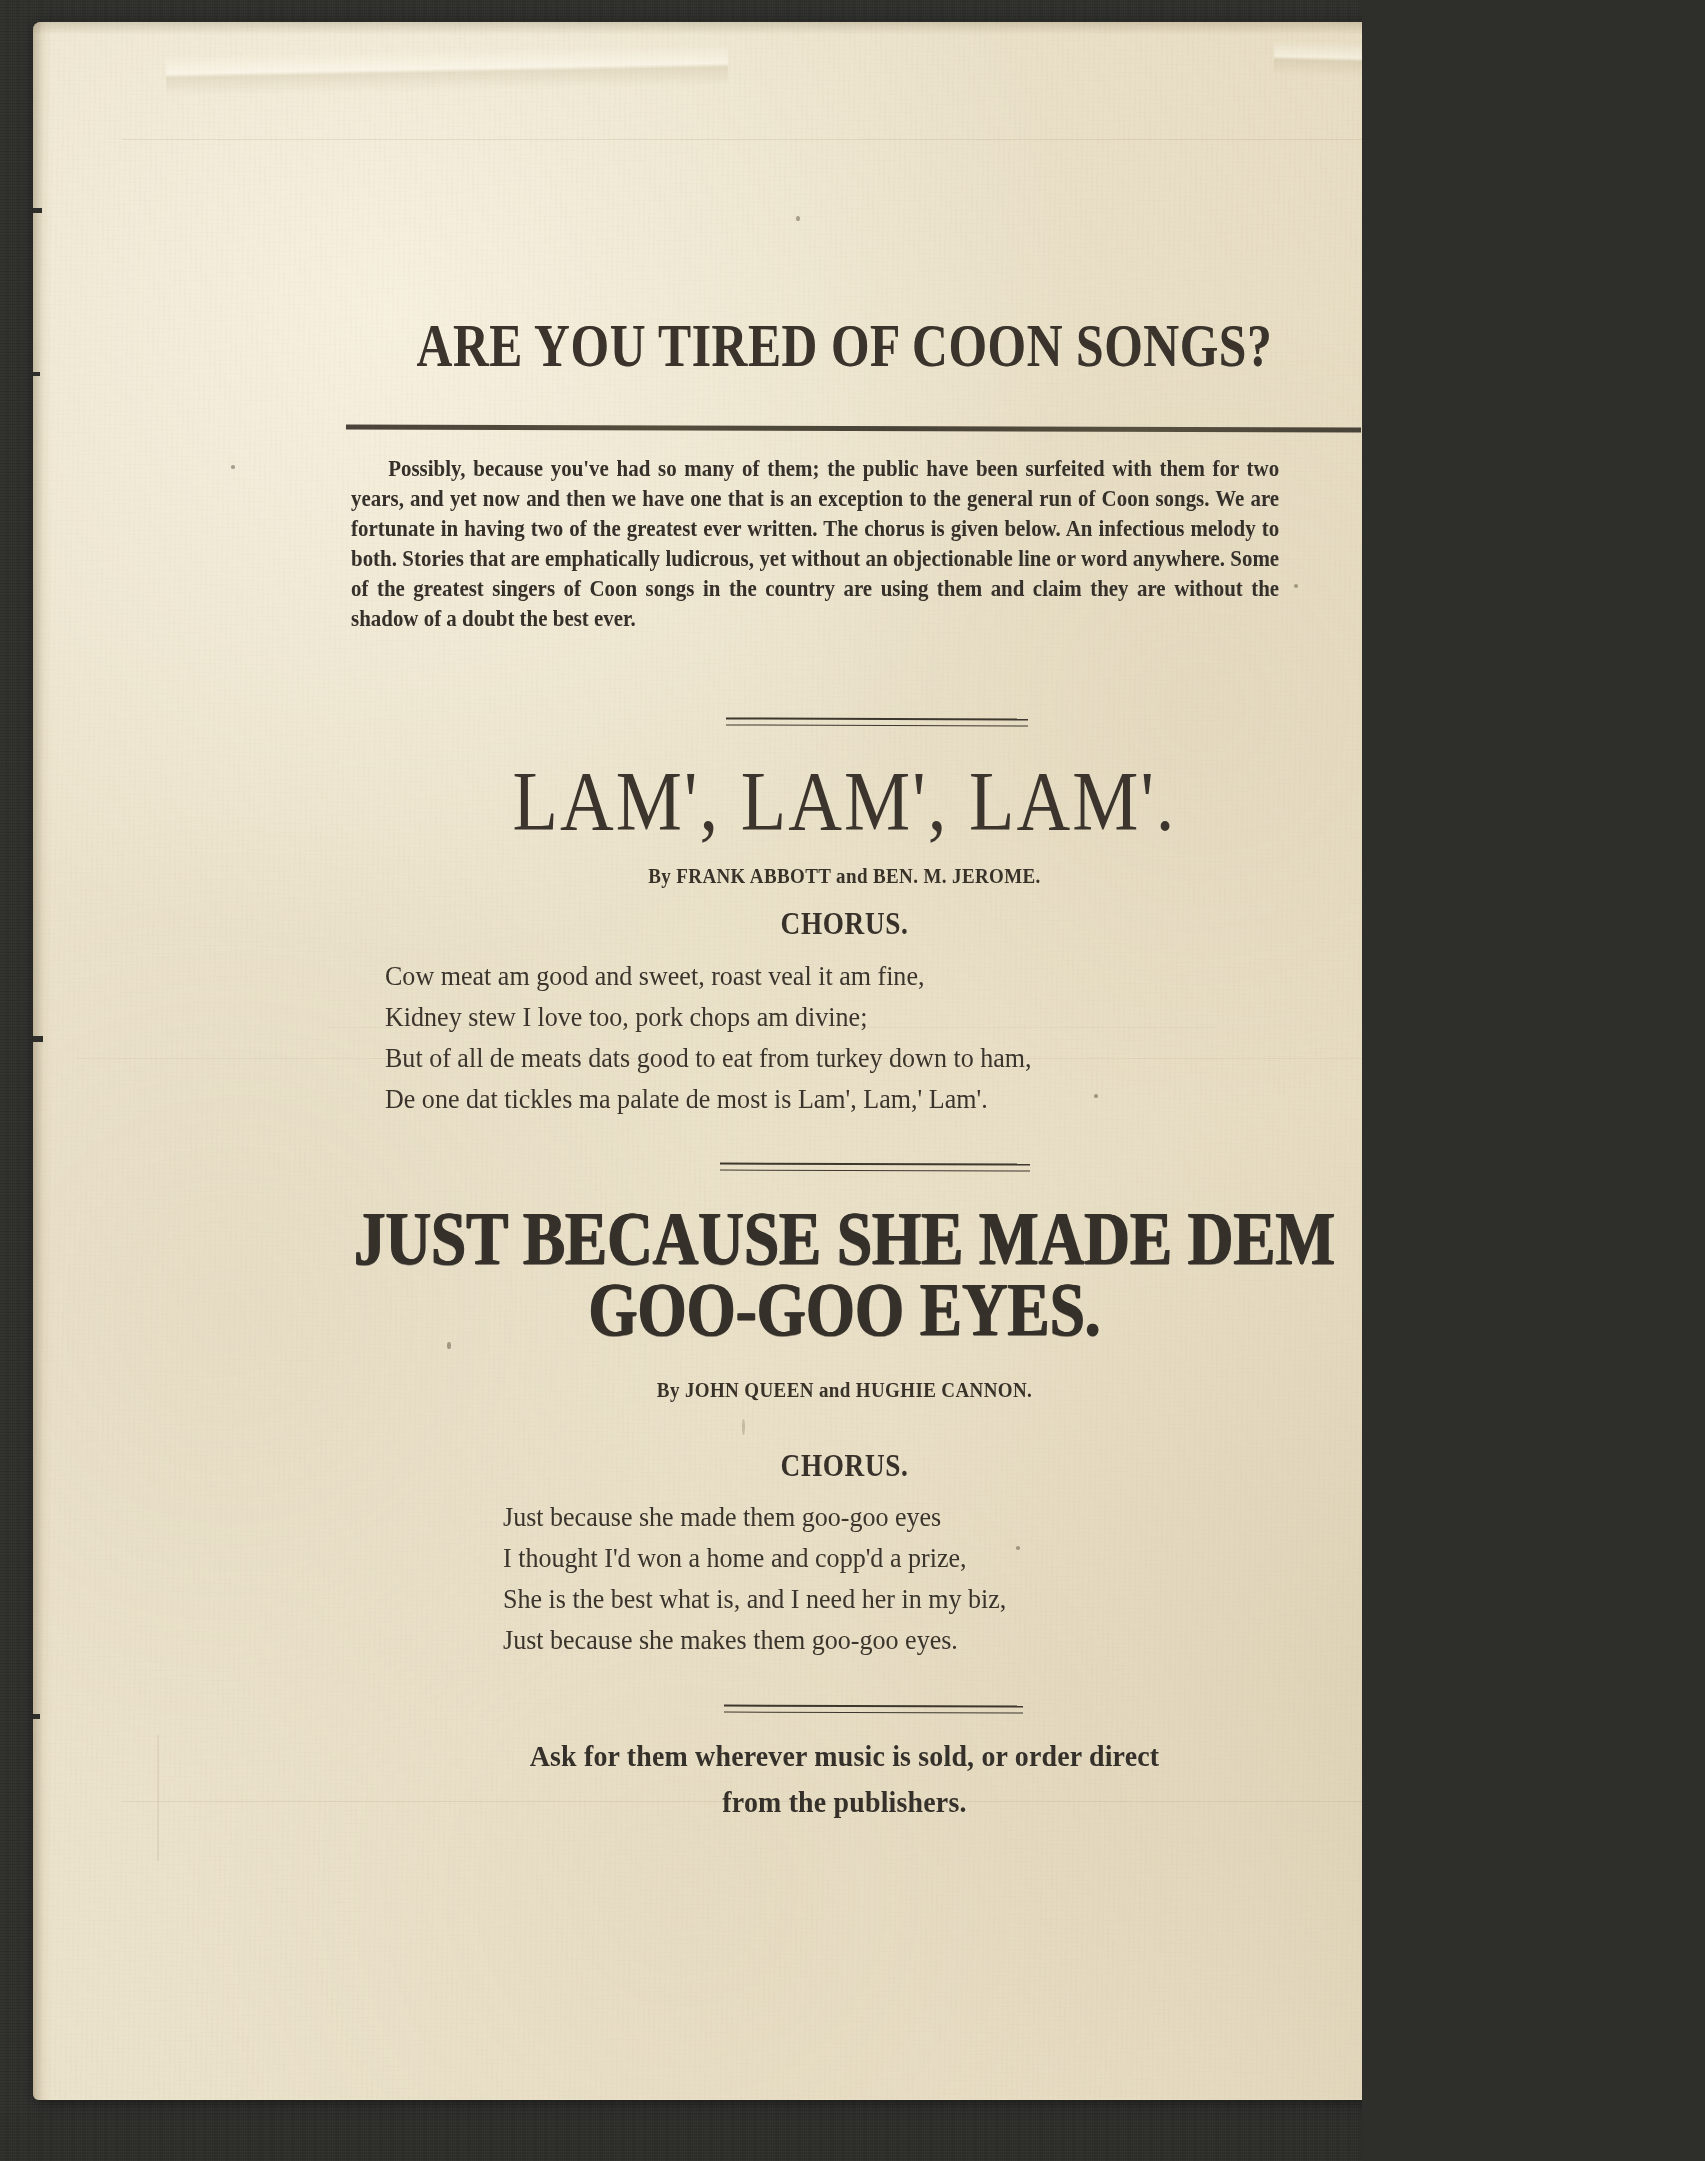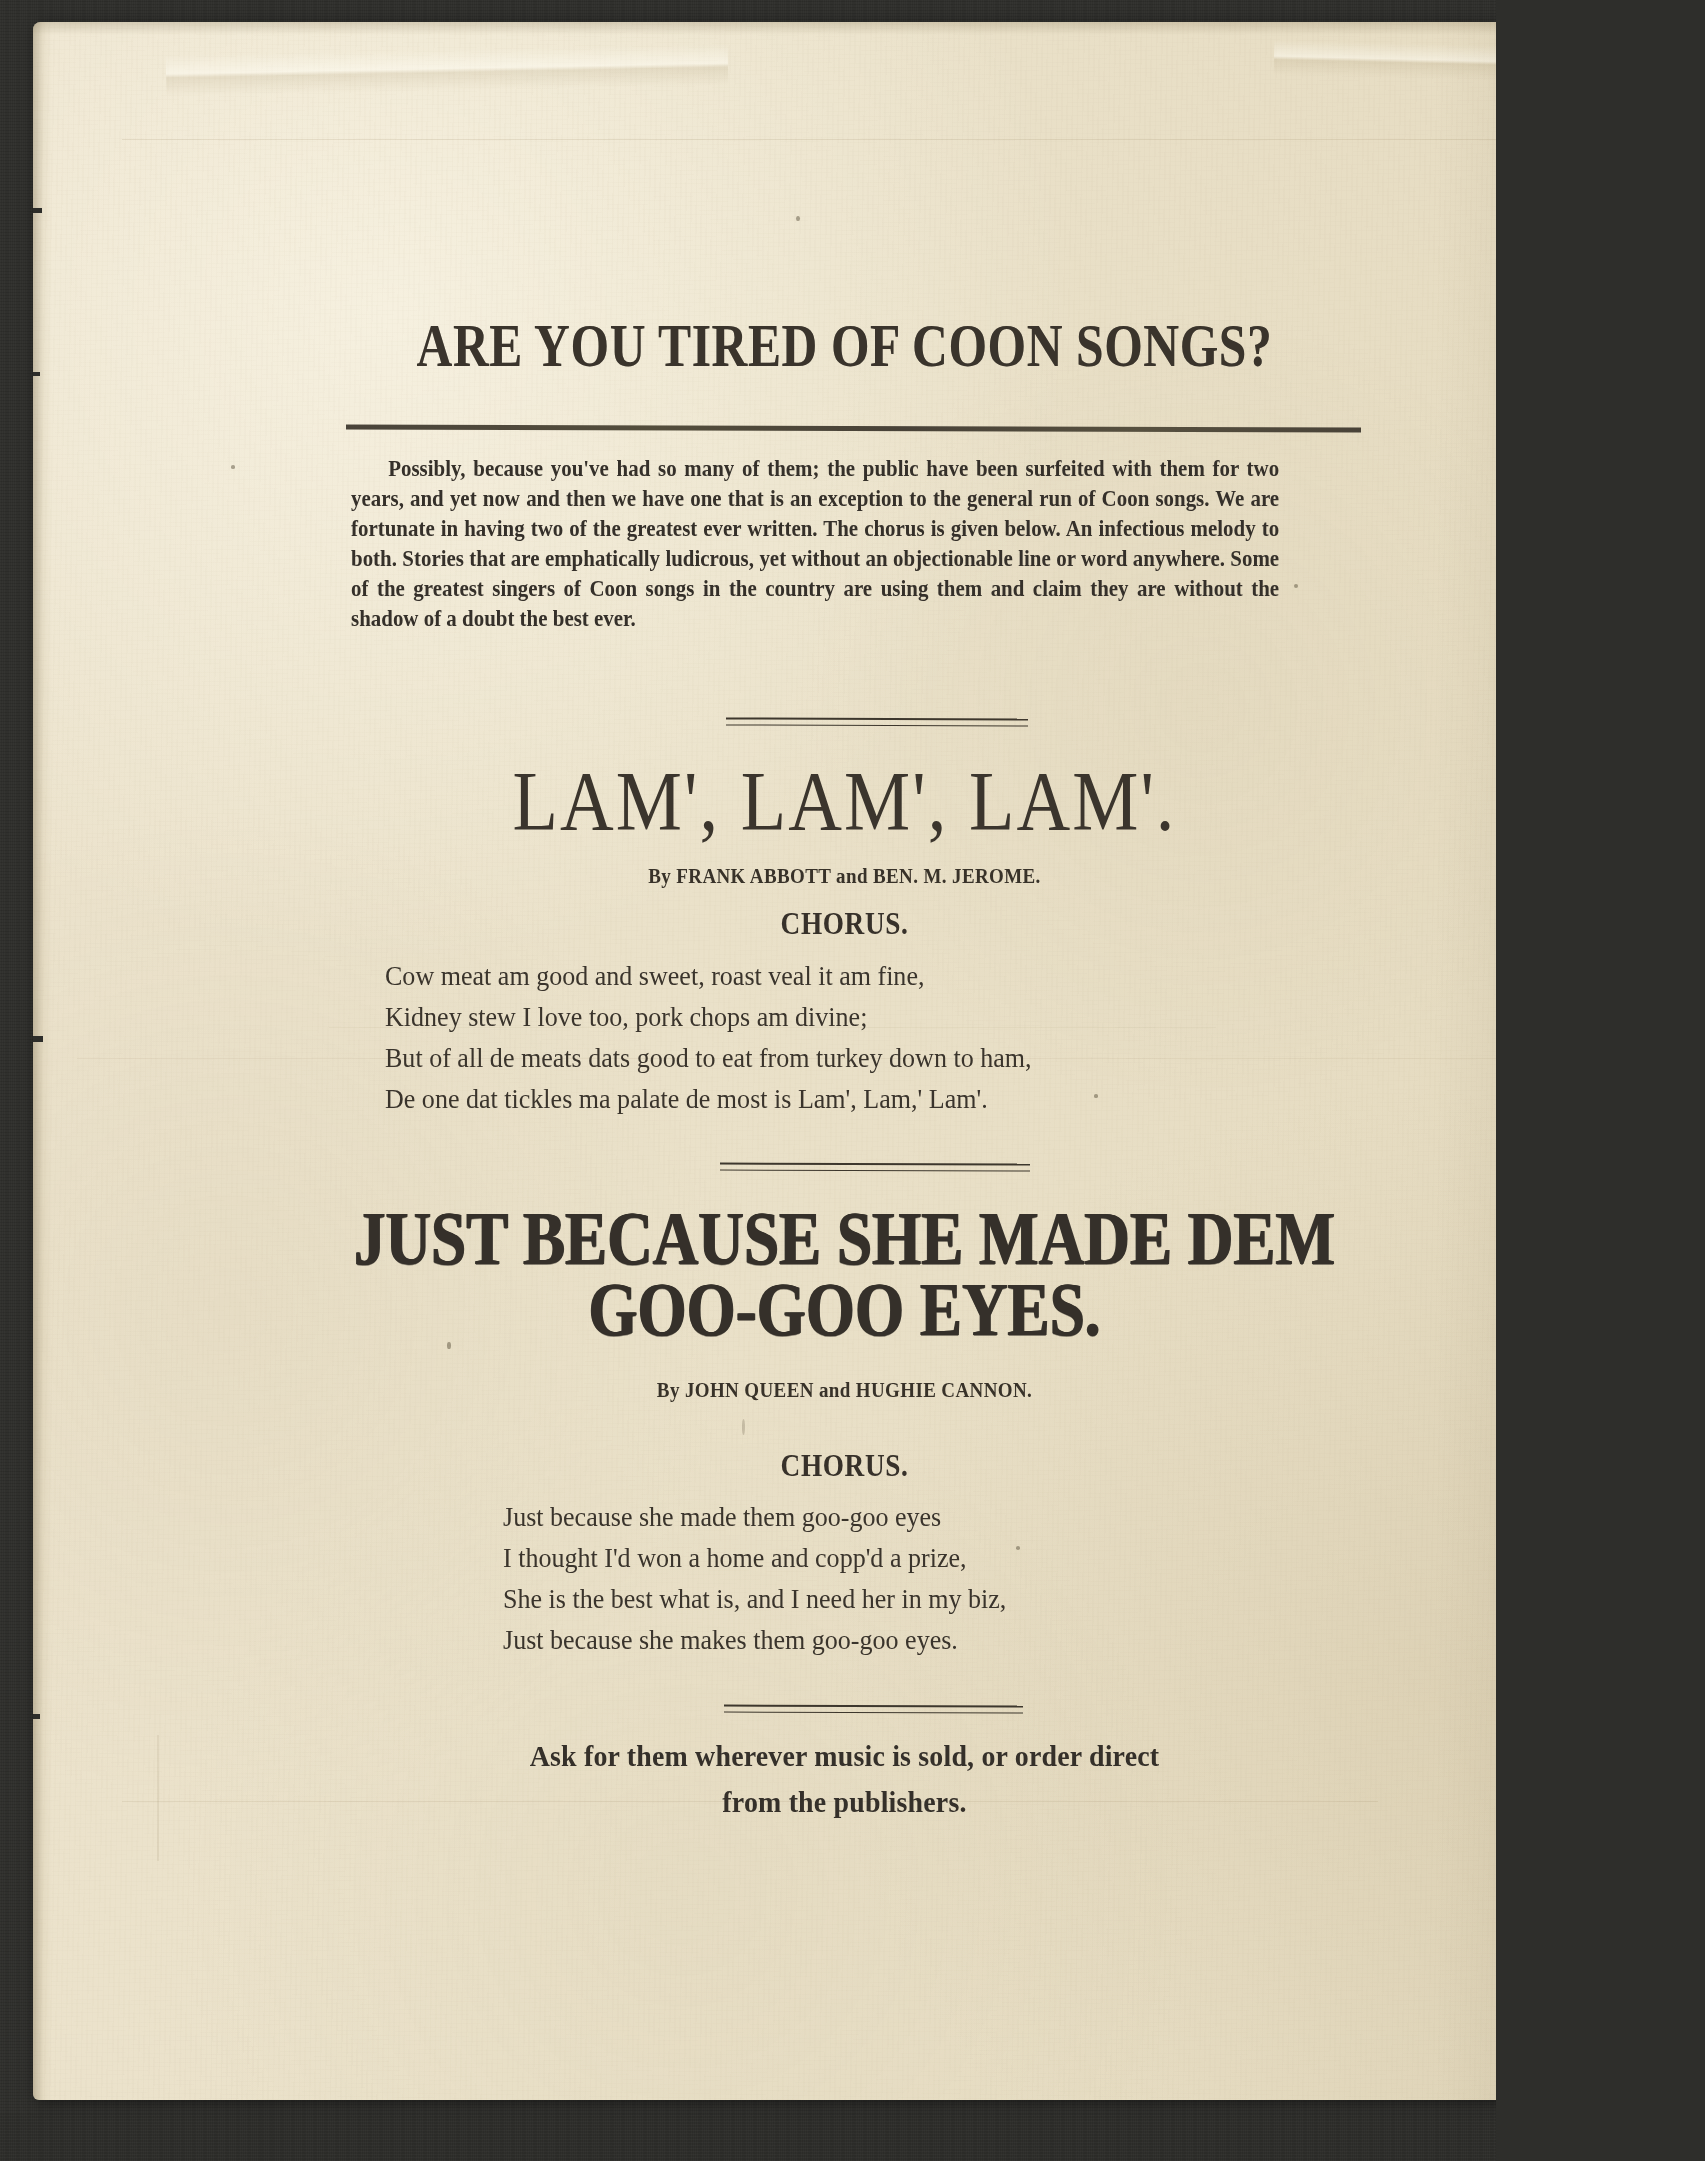--- a/index.html
+++ b/index.html
@@ -4,21 +4,21 @@
 <title>Sheet Music Advertisement Leaflet Scan</title>
 <style>
   html, body {
     margin: 0;
     padding: 0;
     background: #2e2e2b;
   }
 
   #scan {
     position: relative;
-    width: 1496px;
+    width: 1362px;
     height: 2161px;
     overflow: hidden;
     background: #2b2b28;
     font-family: "Liberation Serif", "DejaVu Serif", serif;
   }
 
   
   .backdrop {
     position: absolute;
     inset: 0;

